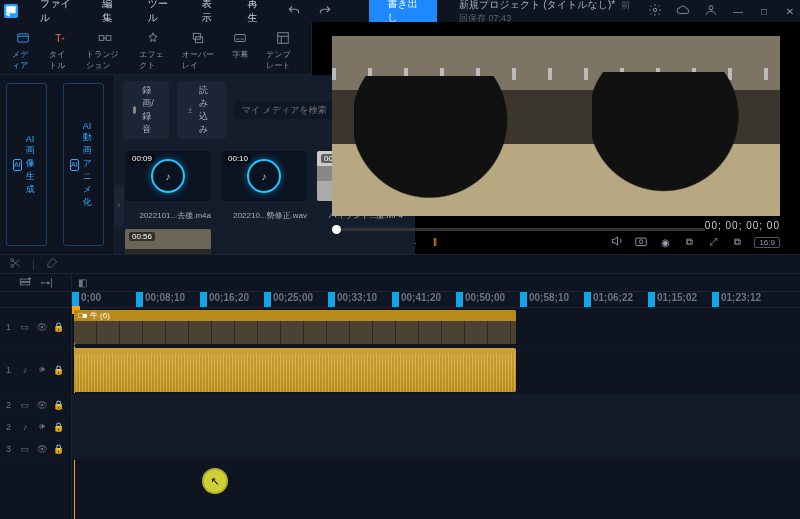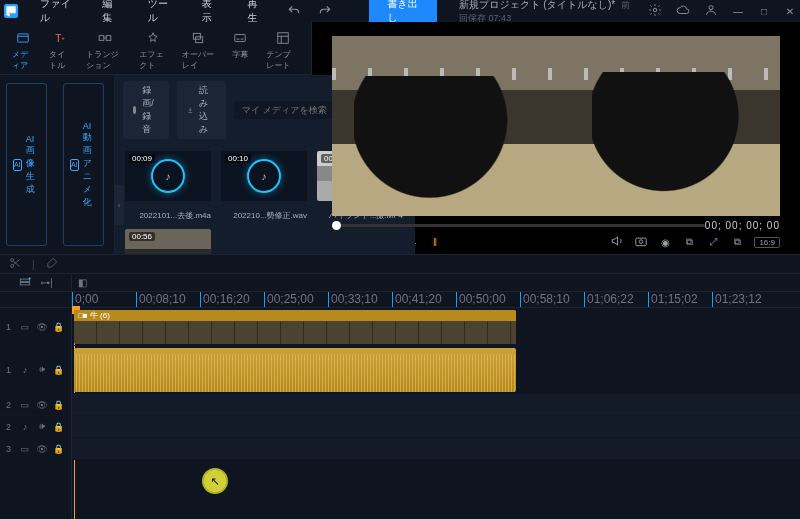--- a/index.html
+++ b/index.html
@@ -64,21 +64,21 @@
   .trackhead { display: flex; align-items: center; gap: 6px; color: #6b7480; padding: 0 6px; border-bottom: 1px solid #111722; font-size: 9px; }
   .trackhead .tn { width: 8px; }
   .trackhead .ticon { width: 12px; text-align: center; }
   .trackhead.h1 { height: 38px; }
   .trackhead.h2 { height: 48px; }
   .trackhead.h3 { height: 22px; }
   .tl-right { flex: 1; display: flex; flex-direction: column; overflow: hidden; }
   .tl-toprow { height: 18px; display: flex; align-items: center; gap: 8px; padding: 0 6px; color: #6b7480; border-bottom: 1px solid #1a2332; }
   .ruler { height: 16px; position: relative; background: #0e1521; border-bottom: 1px solid #1a2332; }
   .rlabels { position: absolute; inset: 0; display: flex; }
-  .rlab { font-size: 12px; color: #6b7480; width: 64px; padding-left: 2px; border-left: 1px solid #0ea5e9; height: 100%; }
+  .rlab { font-size: 10px; color: #6b7480; width: 64px; padding-left: 2px; border-left: 7px solid #0ea5e9; height: 100%; font-weight: bold; }
   .playhead { position: absolute; left: 2px; top: 0; bottom: 0; width: 0; border-left: 1px solid #ff9e1a; }
   .playhead .ph-flag { position: absolute; top: -2px; left: -5px; width: 10px; height: 8px; background: #ff9e1a; }
   .tracks { position: relative; flex: 1; }
   .track { border-bottom: 1px solid #111722; position: relative; }
   .track.h1 { height: 38px; }
   .track.h2 { height: 48px; }
   .track.h3 { height: 22px; background: #131b29; }
   .clip-vid { position: absolute; left: 2px; top: 2px; height: 34px; width: 442px; background: #8b5cf6; border-radius: 2px; overflow: hidden; padding-left: 28px; }
   .clip-vid .lbl { position: absolute; top: 0; left: 0; right: 0; height: 11px; background: #b8891b; font-size: 8px; padding: 0 4px; color: #fff; }
   .clip-vid .thumbs { position: absolute; top: 11px; left: 0; right: 0; bottom: 0; background: repeating-linear-gradient(90deg, #4b4232 0 22px, #2f2a20 22px 23px); }
@@ -284,21 +284,21 @@
     </div>
   </div>
 
   <div class="preview">
     <div class="pimg">
       <div class="fence"></div>
       <div class="cow cow1"></div>
       <div class="cow cow2"></div>
     </div>
     <div class="pctrl">
-      <div style="display:flex;align-items:center;">
+      <div style="display:flex;align-items:flex-end;">
         <div class="pslider" style="flex:1">
             <div class="knob"></div>
           </div>
         <div class="tc">00; 00; 00; 00</div>
       </div>
       <div class="pbtns">
         <span class="ic">▷</span>
         <span class="ic">□</span>
         <span class="ic">◁|</span>
         <span class="ic">|▷</span>

